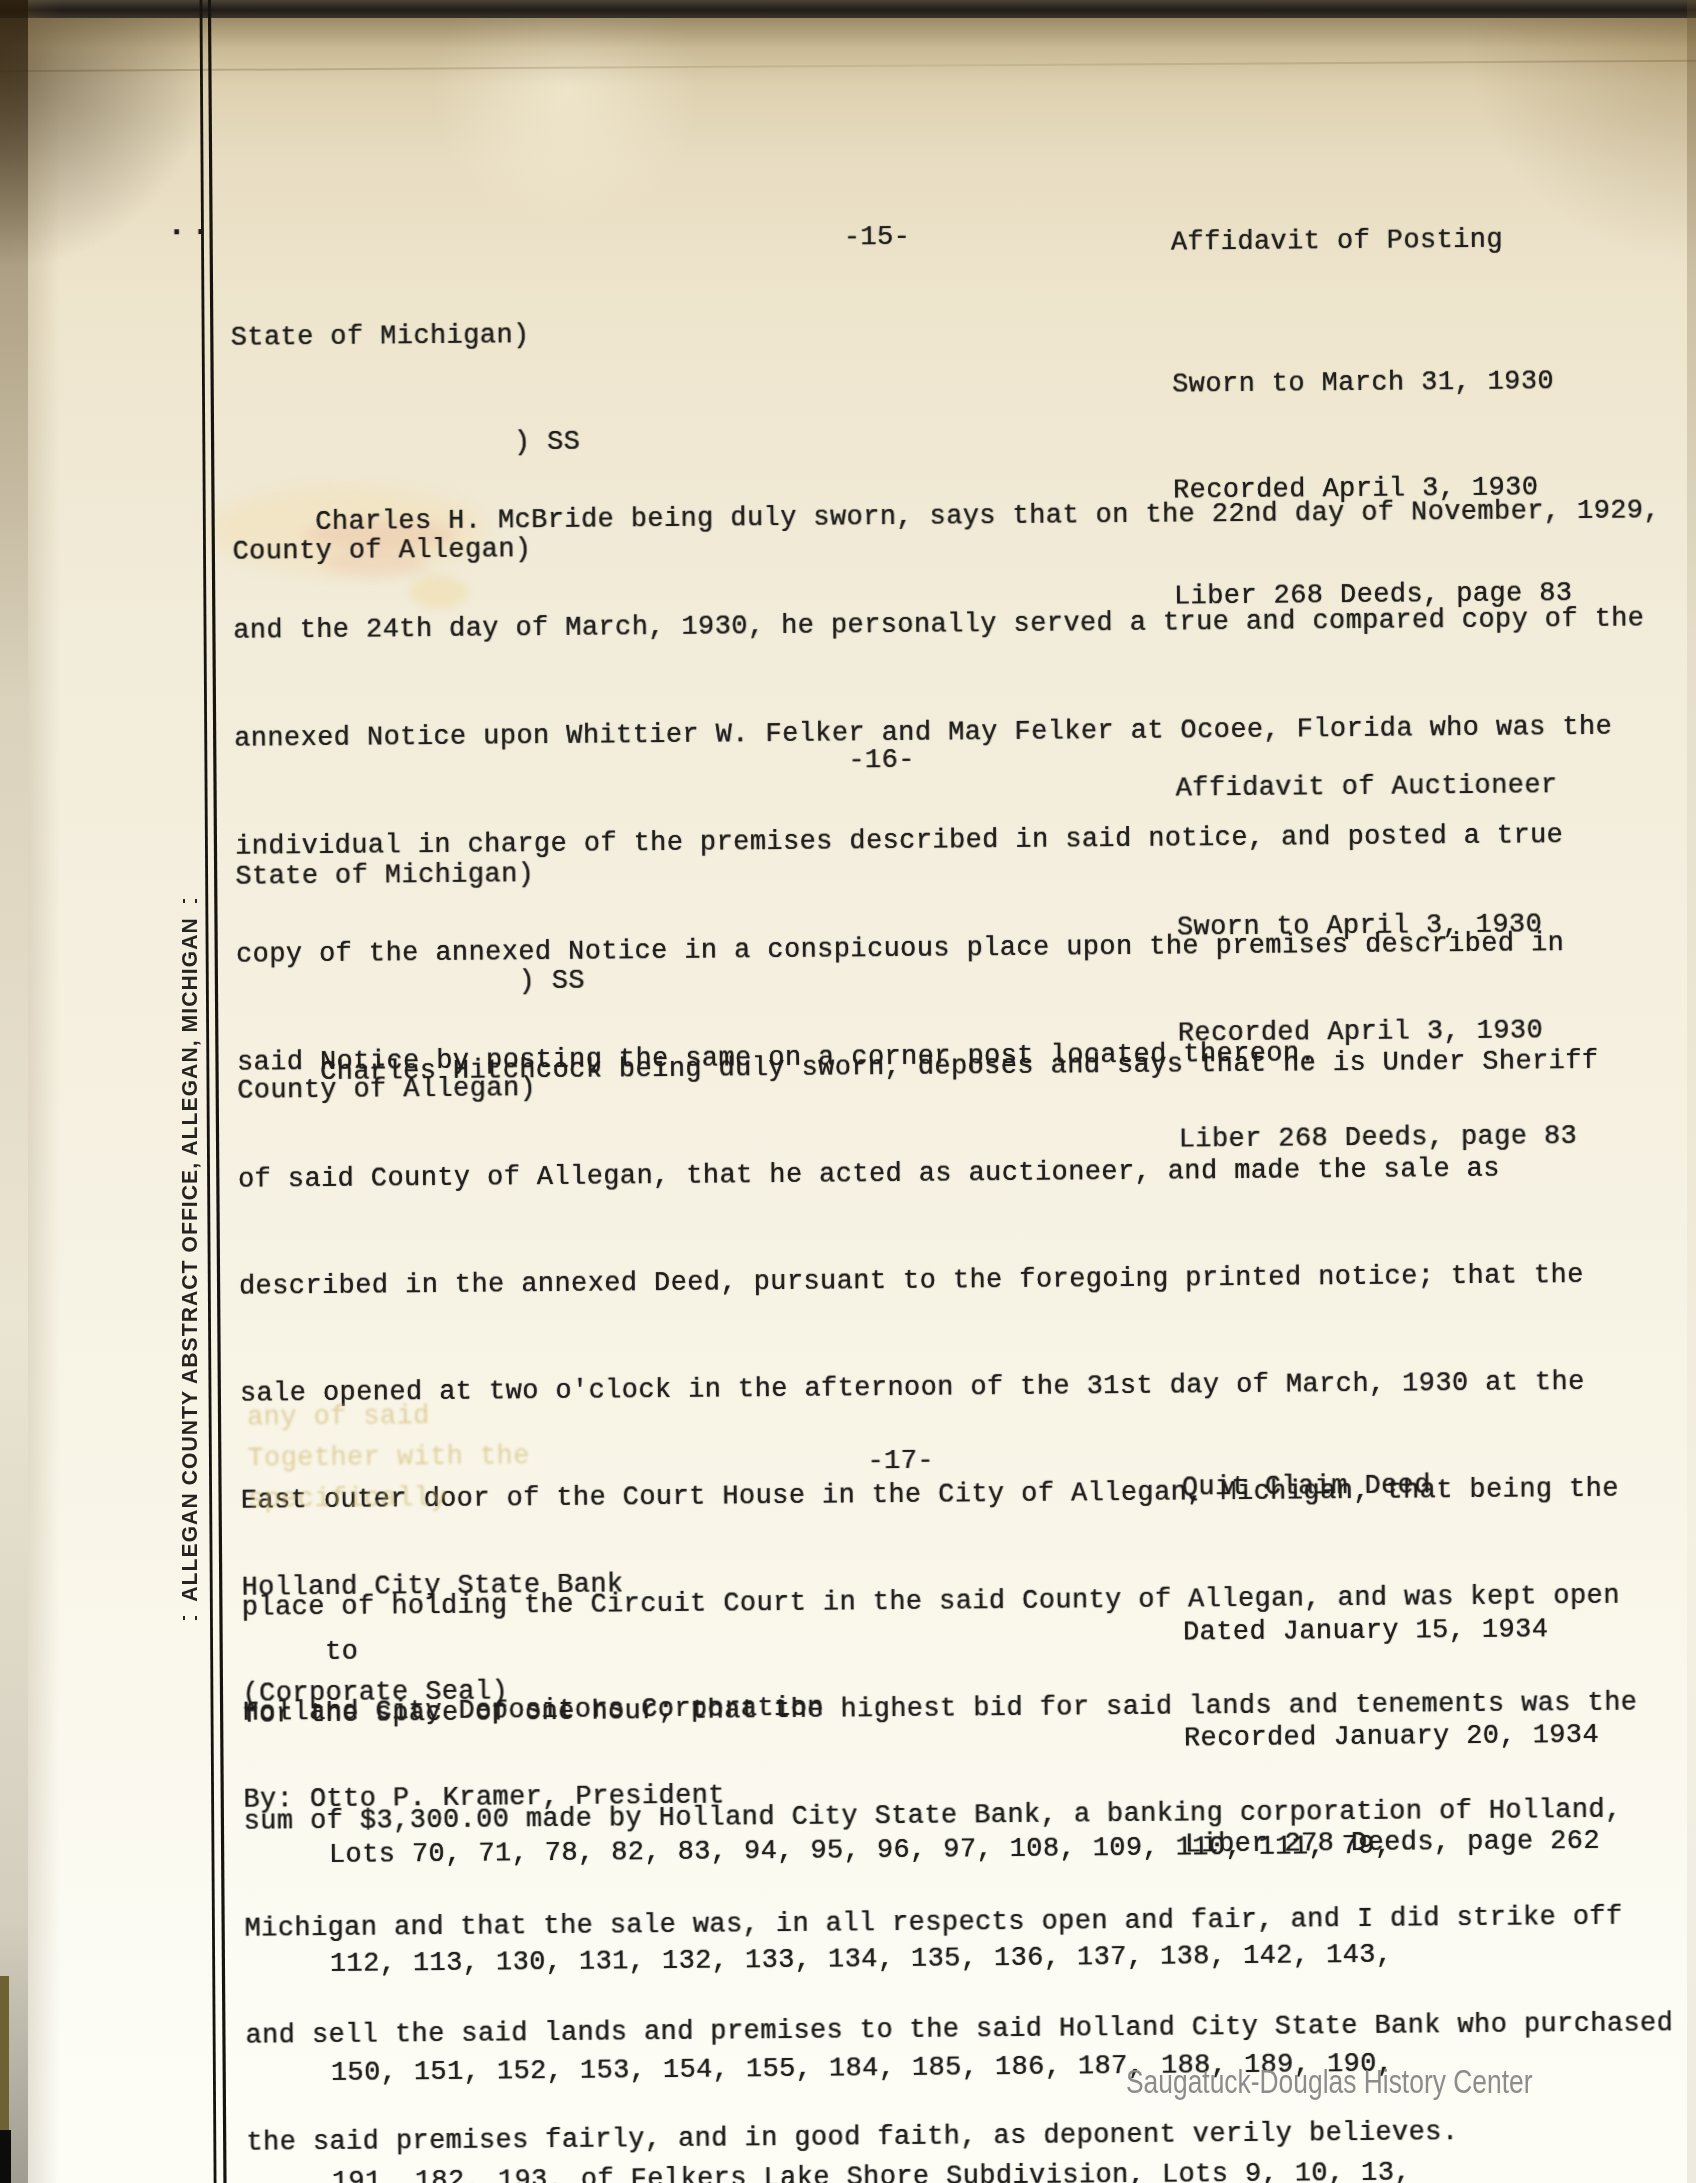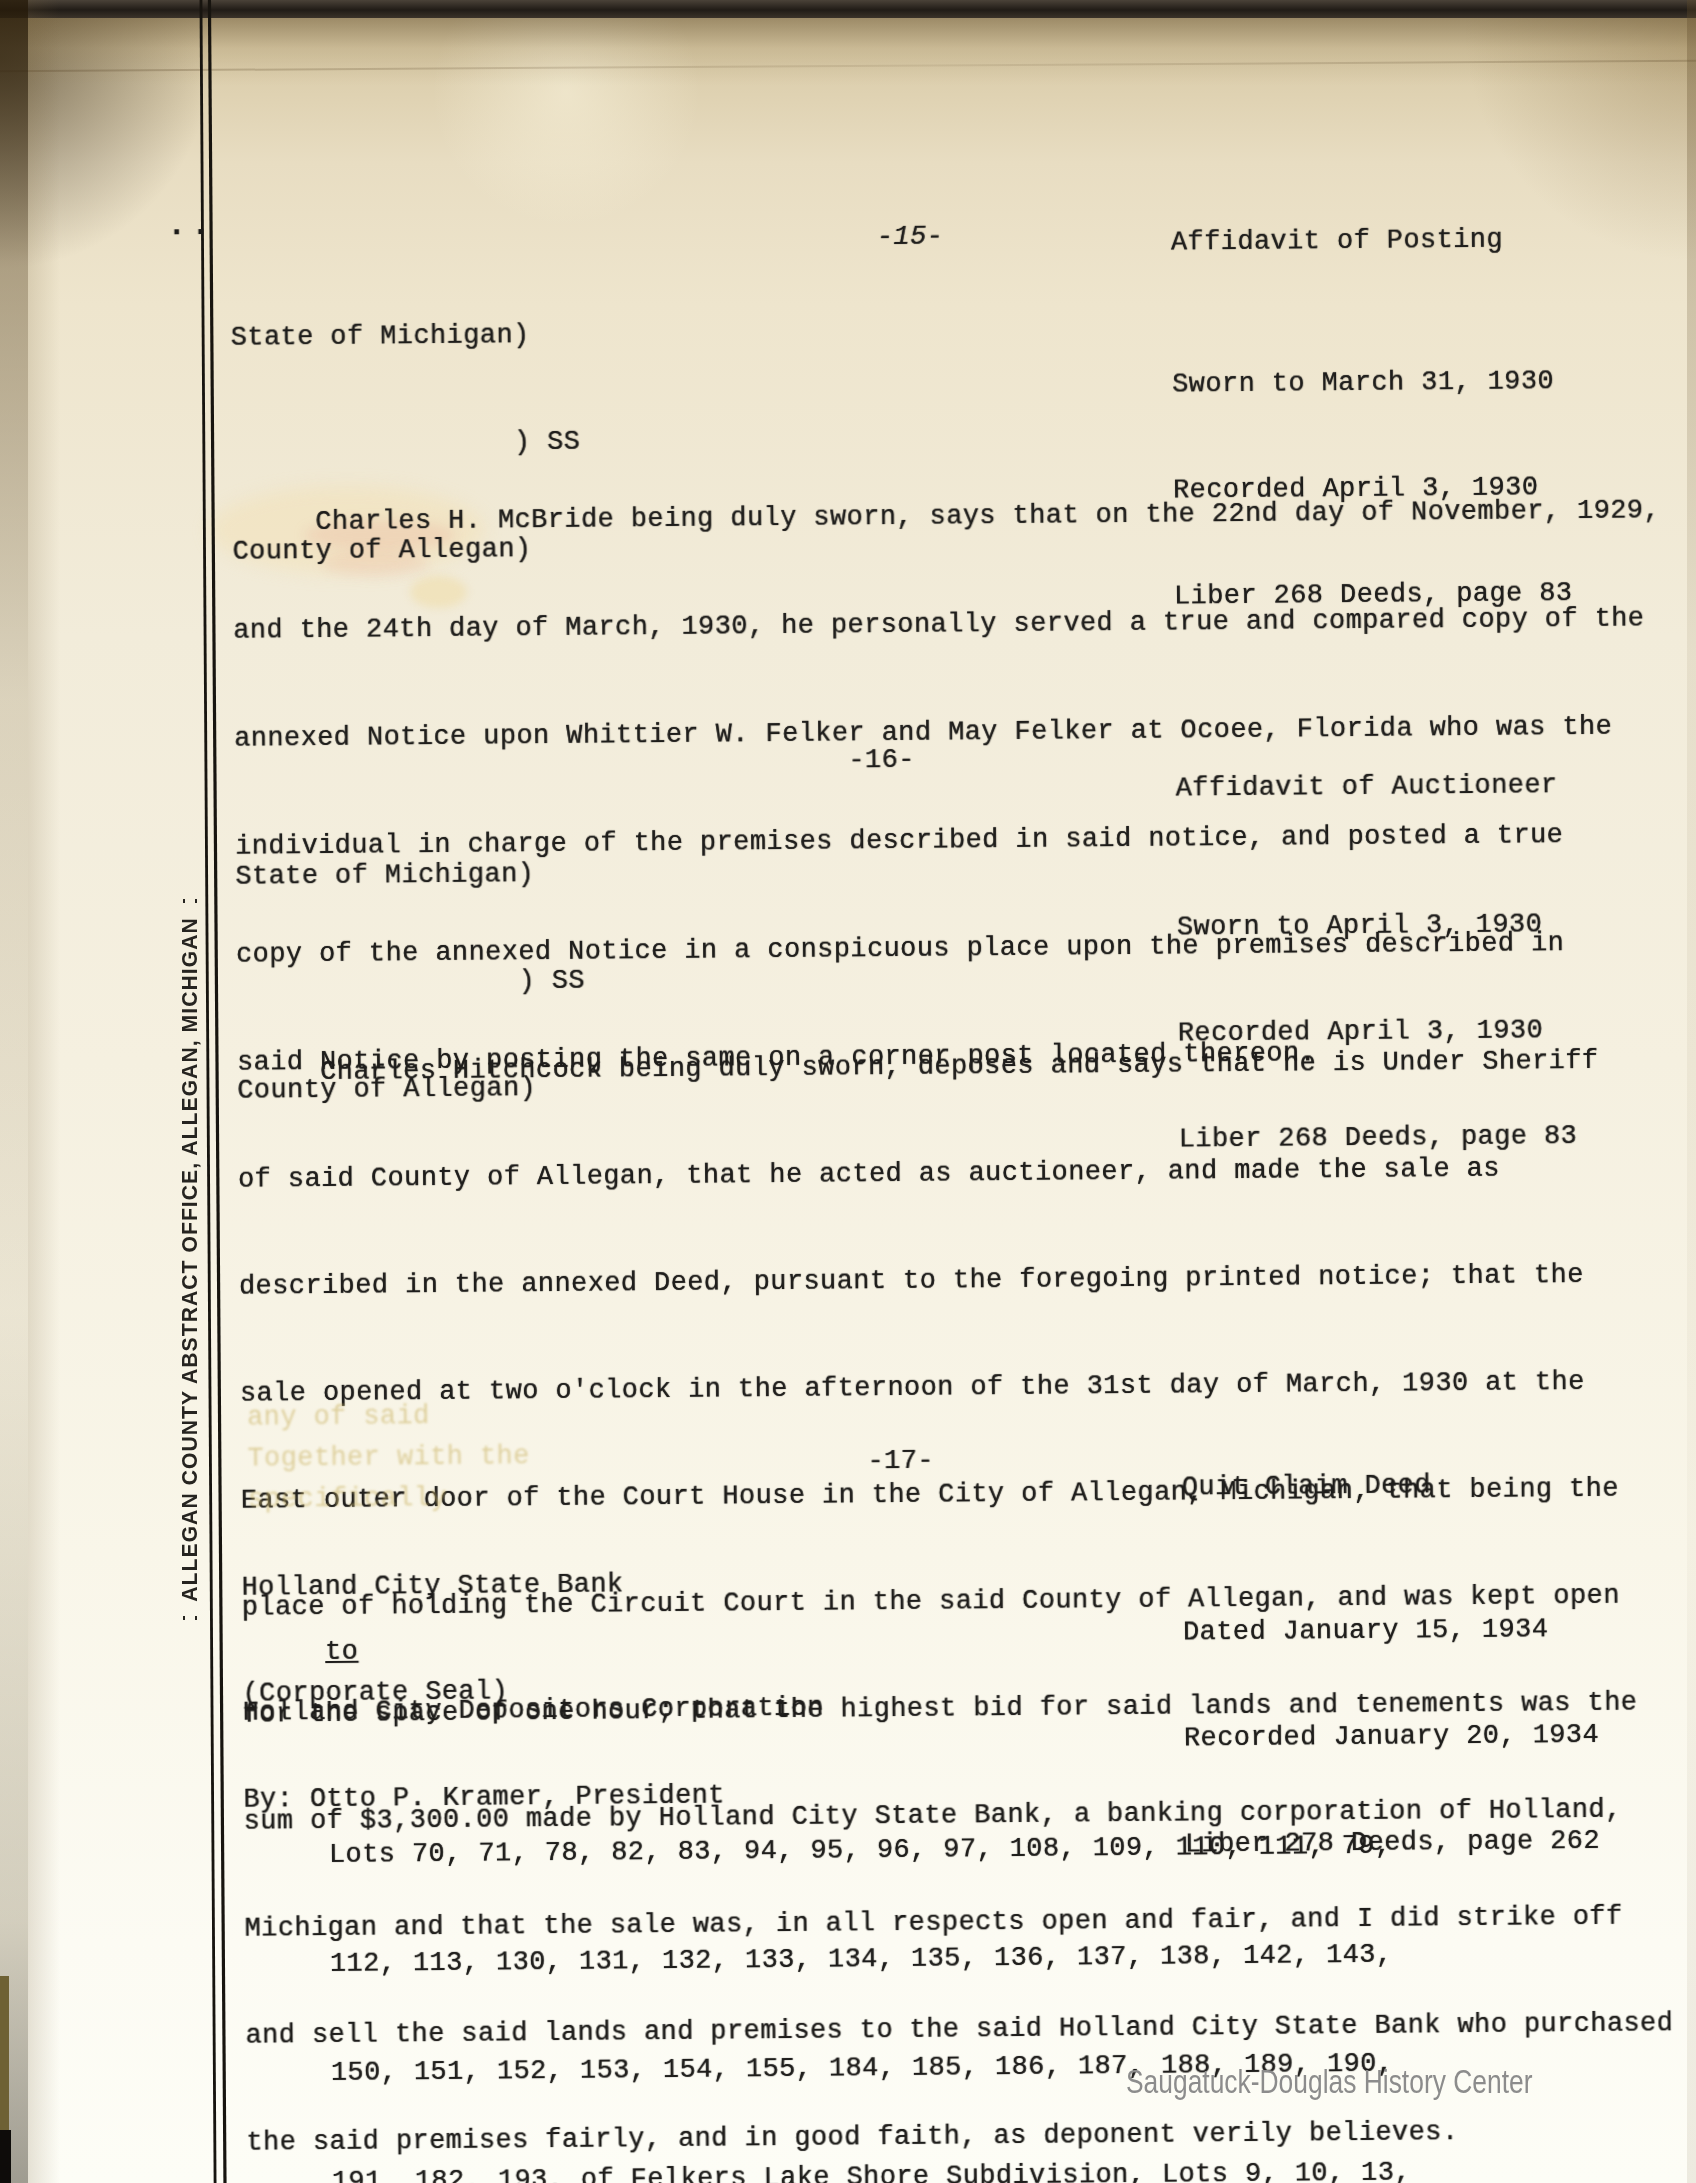--- a/index.html
+++ b/index.html
@@ -89,21 +89,21 @@
   <div class="stamp">
     <span class="stamp-bar"></span>
     <span class="stamp-text">ALLEGAN COUNTY ABSTRACT OFFICE, ALLEGAN, MICHIGAN</span>
     <span class="stamp-bar"></span>
   </div>
 
   <div class="typed">
 
     <div class="dots">··</div>
 
-    <div class="tl" style="left:884px;top:225px;font-style:italic;">-15-</div>
+    <div class="tl" style="left:851px;top:225px;">-15-</div>
     <div class="tl lh50" style="left:237px;top:249px;">
       <div>State of Michigan)</div>
       <div>                 ) SS</div>
       <div>County of Allegan)</div>
     </div>
     <div class="tl" style="left:1178px;top:233px;">Affidavit of Posting</div>
     <div class="tl lh48" style="left:1178px;top:304px;">
       <div>Sworn to March 31, 1930</div>
       <div>Recorded April 3, 1930</div>
       <div>Liber 268 Deeds, page 83</div>
@@ -146,21 +146,21 @@
     <div class="ghost" style="left:244px;top:1403px;">any of said</div>
     <div class="ghost" style="left:244px;top:1444px;">Together with the</div>
     <div class="ghost" style="left:244px;top:1485px;">specifically</div>
 
     <div class="tl" style="left:864px;top:1449px;">-17-</div>
     <div class="tl lh48" style="left:237px;top:1499px;">
       <div>Holland City State Bank</div>
       <div>(Corporate Seal)</div>
       <div>By: Otto P. Kramer, President</div>
     </div>
-    <div class="tl" style="left:320px;top:1635px;text-decoration:underline;">to</div>
+    <div class="tl" style="left:320px;top:1635px;">to</div>
     <div class="tl" style="left:1178px;top:1478px;">Quit Claim Deed</div>
     <div class="tl lh48" style="left:1178px;top:1552px;">
       <div>Dated January 15, 1934</div>
       <div>Recorded January 20, 1934</div>
       <div>Liber 278 Deeds, page 262</div>
     </div>
     <div class="tl" style="left:237px;top:1695px;">Holland City Depositors Corporation</div>
     <div class="tl lh53" style="left:322px;top:1766px;">
       <div>Lots 70, 71, 78, 82, 83, 94, 95, 96, 97, 108, 109, 110, 111, 79,</div>
       <div>112, 113, 130, 131, 132, 133, 134, 135, 136, 137, 138, 142, 143,</div>

